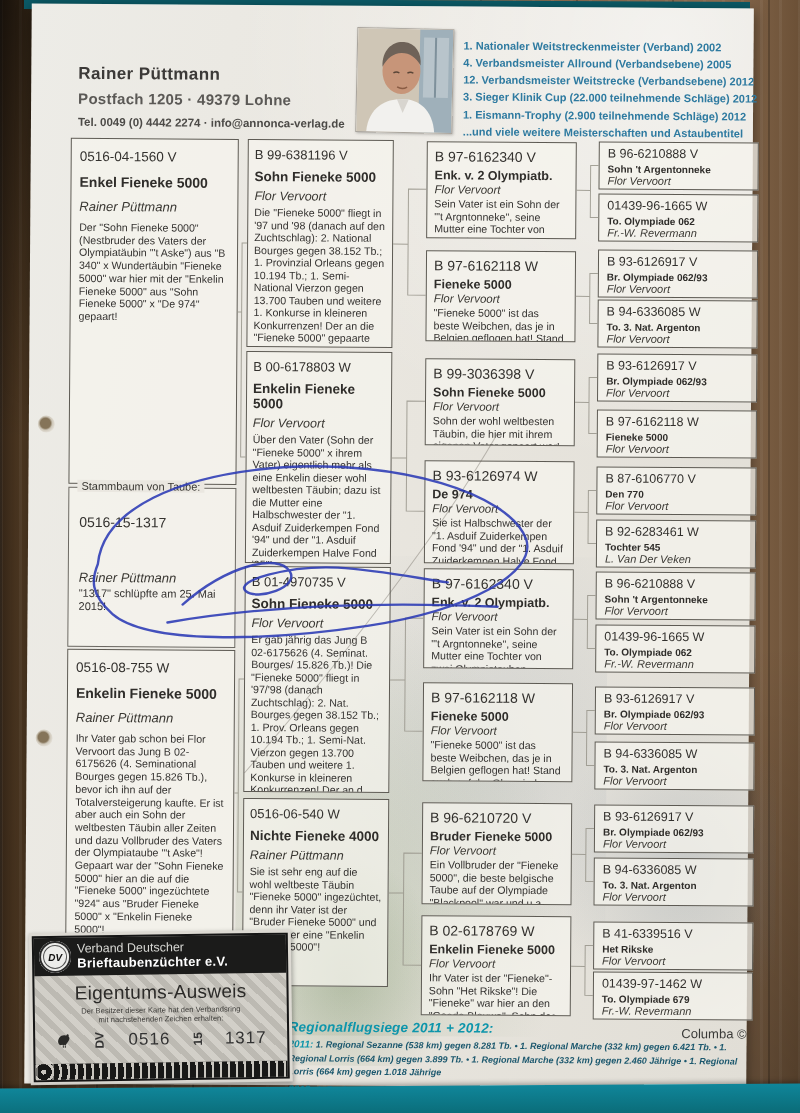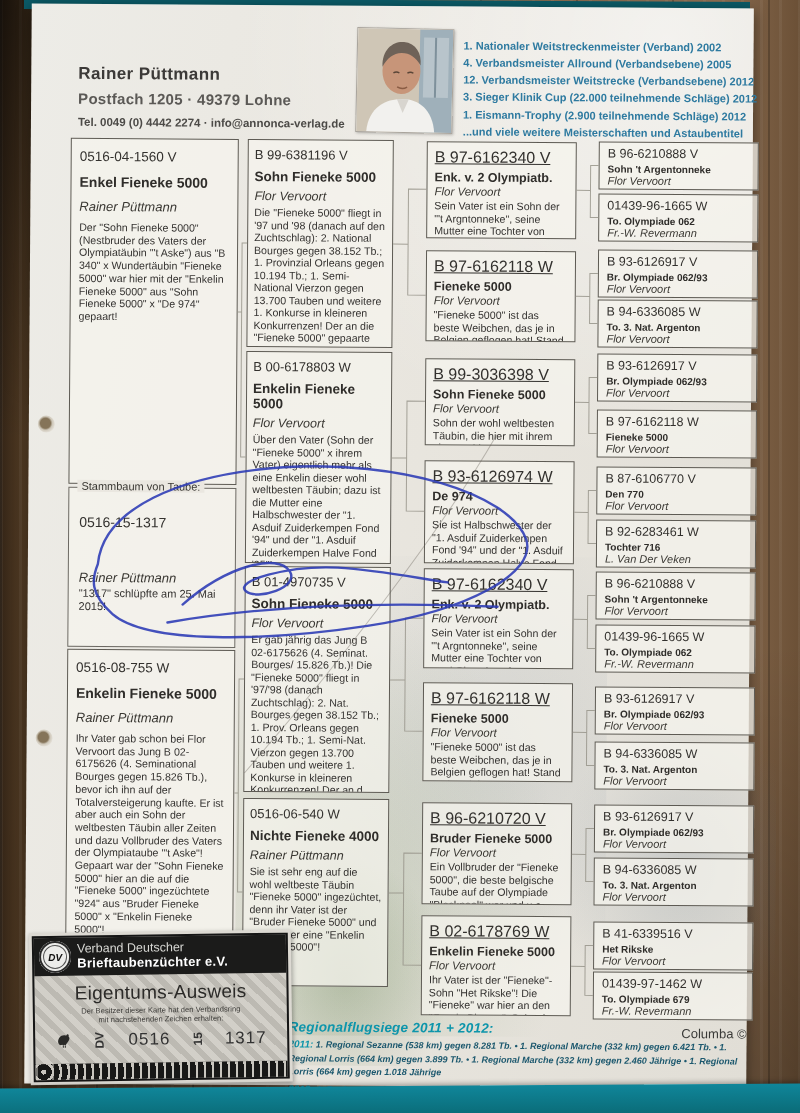--- a/index.html
+++ b/index.html
@@ -46,21 +46,21 @@
   .c1 .ring{font-size:13.5px;margin-bottom:10px;}
   .c1 .pname{font-size:14px;margin-bottom:9px;}
   .c1 .breeder{font-size:13px;margin-bottom:7px;}
   .c1 .ptext{font-size:10.6px;line-height:1.2;}
   .c2{padding:7px 6px;}
   .c2 .ring{font-size:13px;margin-bottom:7px;}
   .c2 .pname{font-size:13.5px;margin-bottom:5px;}
   .c2 .breeder{font-size:12.5px;margin-bottom:3px;}
   .c2 .ptext{font-size:10.6px;line-height:1.18;}
   .c3{padding:6px 7px;}
-  .c3 .ring{font-size:16px;margin-bottom:4px;text-decoration:underline;}
+  .c3 .ring{font-size:14px;margin-bottom:4px;}
   .c3 .pname{font-size:12.5px;margin-bottom:1px;}
   .c3 .breeder{font-size:11.5px;margin-bottom:2px;}
   .c3 .ptext{font-size:10.6px;line-height:1.2;}
   .c4{padding:4px 8px;}
   .c4 .ring{font-size:12.5px;margin-bottom:3px;}
   .c4 .pname{font-size:10px;margin-bottom:0;}
   .c4 .breeder{font-size:11px;}
   
   .stb{position:absolute;left:40px;top:483px;width:168px;height:160px;border:1px solid #6b6862;
       background:rgba(246,244,238,.74);box-sizing:border-box;padding:10px;}
@@ -271,21 +271,21 @@
     <div class="pname">Fieneke 5000</div>
     <div class="breeder">Flor Vervoort</div>
   </div>
   <div class="pbox c4" style="left:568px;top:459px;width:160px;height:48px">
     <div class="ring">B 87-6106770 V</div>
     <div class="pname">Den 770</div>
     <div class="breeder">Flor Vervoort</div>
   </div>
   <div class="pbox c4" style="left:568px;top:512px;width:160px;height:48px">
     <div class="ring">B 92-6283461 W</div>
-    <div class="pname">Tochter 716</div>
+    <div class="pname">Tochter 545</div>
     <div class="breeder">L. Van Der Veken</div>
   </div>
   <div class="pbox c4" style="left:568px;top:564px;width:160px;height:48px">
     <div class="ring">B 96-6210888 V</div>
     <div class="pname">Sohn 't Argentonneke</div>
     <div class="breeder">Flor Vervoort</div>
   </div>
   <div class="pbox c4" style="left:568px;top:617px;width:160px;height:48px">
     <div class="ring">01439-96-1665 W</div>
     <div class="pname">To. Olympiade 062</div>

